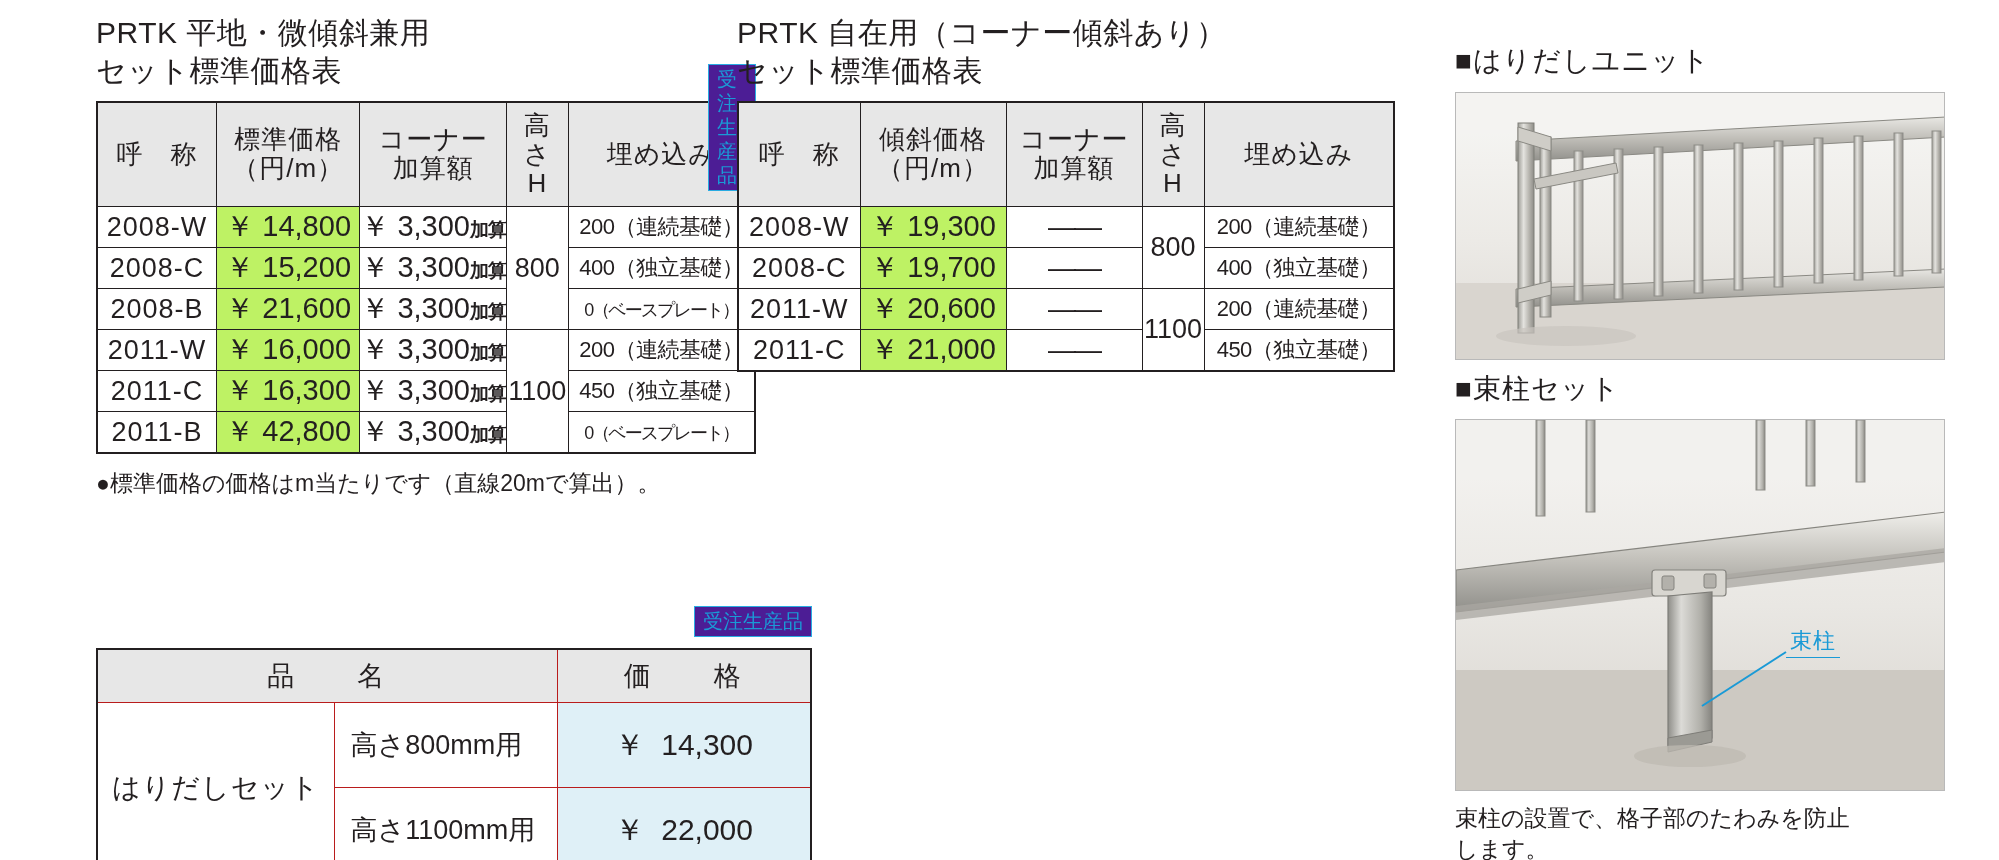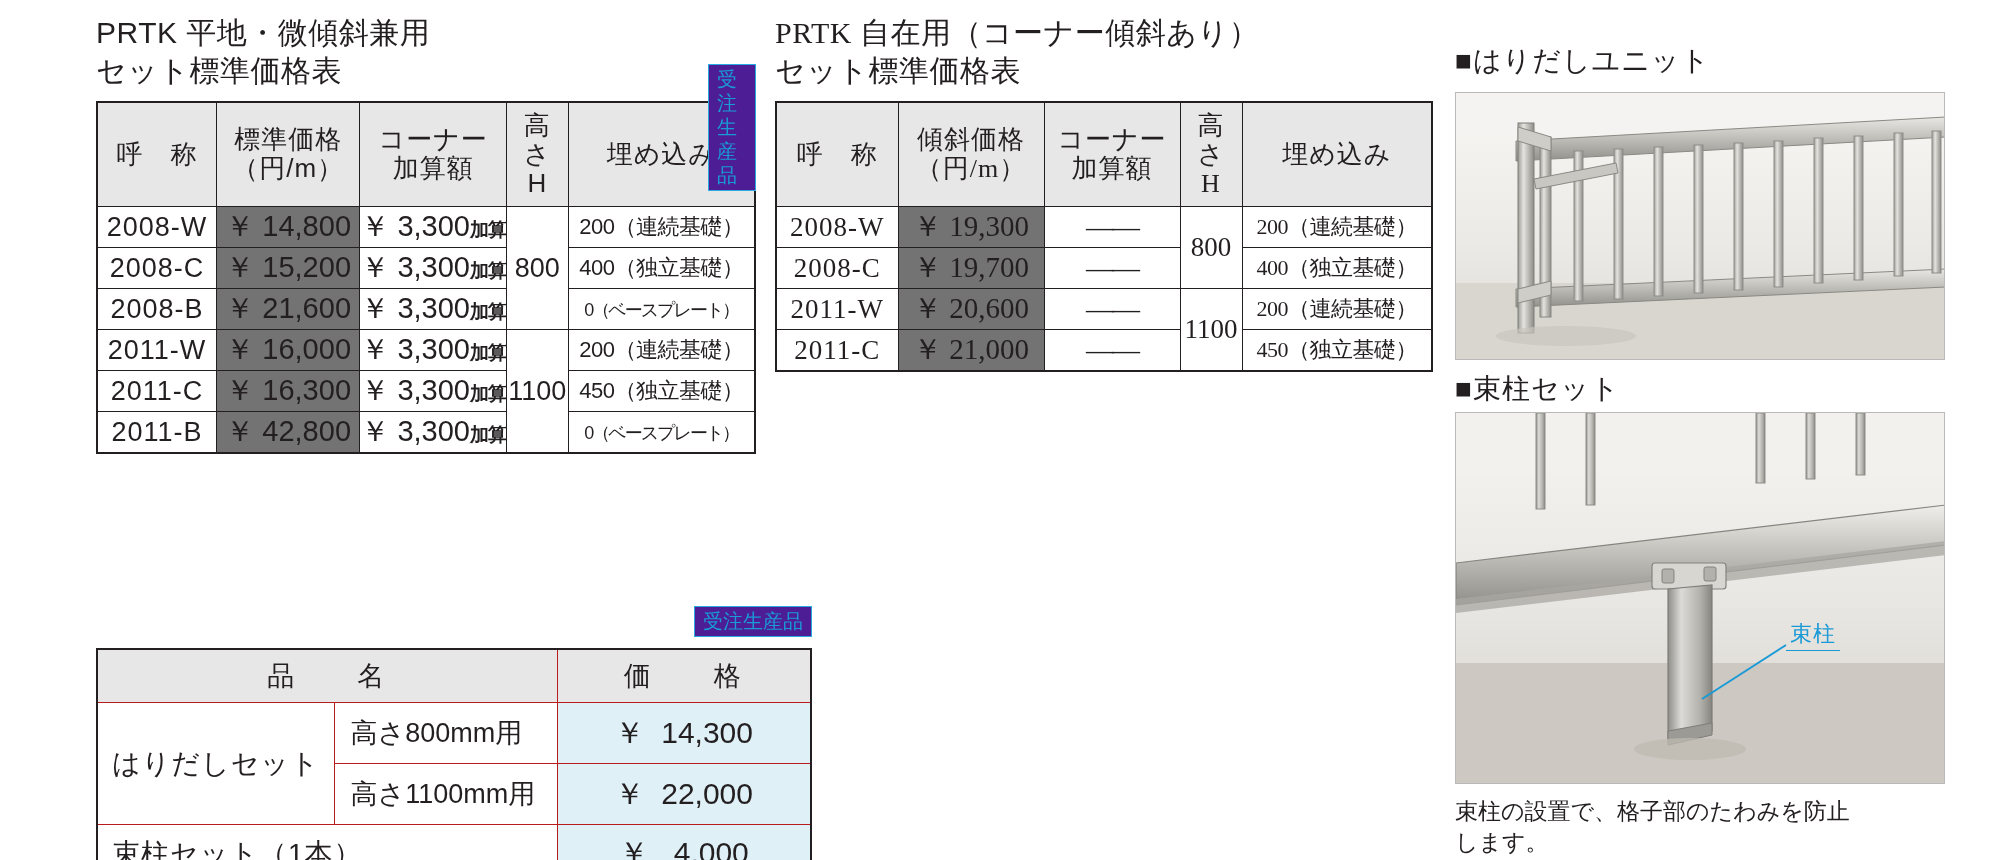--- a/index.html
+++ b/index.html
@@ -29,21 +29,21 @@
   .price-table thead th {
     background: #e7e7e7;
     font-size: 26px;
     line-height: 1.12;
     padding: 8px 6px;
     letter-spacing: 1px;
   }
   .price-table thead th .sub { display: block; }
 
   .yen-cell {
-    background: #737373;
+    background: #bef264;
     font-weight: bold;
     font-size: 29px;
     letter-spacing: 0px;
     padding: 6px 10px;
     white-space: nowrap;
   }
   .corner-cell {
     font-weight: bold;
     font-size: 29px;
     padding: 6px 8px;
@@ -83,21 +83,21 @@
     letter-spacing: 0px;
     line-height: 1.2;
   }
 
   
   .blk { position: absolute; }
 
   #table1-wrap { left: 96px; top: 14px; }
   #table1-wrap .badge-pos { position: absolute; left: 612px; top: 50px; }
 
-  #table2-wrap { left: 775px; top: 14px; font-family: Liberation Serif, serif; }
+  #table2-wrap { left: 737px; top: 14px; }
 
   .note {
     font-size: 23px;
     letter-spacing: 0px;
     white-space: nowrap;
   }
 
   
   .opt-label {
     display: inline-block;
@@ -117,21 +117,21 @@
   .opt-table thead th {
     background: #e7e7e7;
     font-size: 27px;
     letter-spacing: 3px;
     padding: 8px 6px;
   }
   .opt-name-main {
     font-size: 28px; font-weight: bold; padding: 6px 14px;
     text-align: left; letter-spacing: 1px; white-space: nowrap;
   }
-  .opt-sub { font-size: 27px; padding: 12px 16px; text-align: left; white-space: nowrap;}
+  .opt-sub { font-size: 27px; padding: 24px 16px; text-align: left; white-space: nowrap;}
   .opt-price {
     background: #dff0f7; font-size: 30px; font-weight: bold;
     text-align: center; padding: 8px 12px; white-space: pre;
   }
 
   
   .photo-title {
     font-size: 28px;
     letter-spacing: 1px;
     white-space: nowrap;
@@ -239,20 +239,21 @@
           <td class="name-cell">2011-B</td>
           <td class="yen-cell">￥ 42,800</td>
           <td class="corner-cell">
             <span>￥ 3,300</span><span class="suffix">加算</span>
           </td>
           <td class="embed-cell"><span class="small">0（ベースプレート）</span></td>
         </tr>
       </tbody>
     </table>
 
+    <div class="note" style="margin-top:14px;">●標準価格の価格はm当たりです（直線20mで算出）。</div>
   </div>
 
   <div class="blk" id="table2-wrap" style="width:660px;">
     <div class="sec-title">PRTK 自在用（コーナー傾斜あり）
 セット標準価格表</div>
 
     <table class="price-table" style="margin-top:10px;">
       <thead>
         <tr>
           <th style="width:122px;">
@@ -386,21 +387,21 @@
 
         <polygon points="78,86 160,70 162,80 80,96" fill="#c9c7c1" stroke="#8a8983" stroke-width="1"></polygon>
 
         <ellipse cx="110" cy="243" rx="70" ry="10" fill="#c9c5bf" opacity="0.7"></ellipse>
       </svg>
     </div>
   </div>
 
   <div class="blk" style="left:1455px; top:370px;">
     <div class="photo-title">■束柱セット</div>
-    <div class="photo-box" style="width:490px; height:372px; margin-top:4px;">
+    <div class="photo-box" style="width:490px; height:372px; margin-top:11px;">
       <svg width="490" height="372" viewBox="0 0 490 372">
         <defs>
           <linearGradient id="bgg2" x1="0" y1="0" x2="0" y2="1">
             <stop offset="0" stop-color="#f6f5f3"></stop>
             <stop offset="0.5" stop-color="#e9e7e3"></stop>
             <stop offset="1" stop-color="#d6d2cc"></stop>
           </linearGradient>
           <linearGradient id="railg" x1="0" y1="0" x2="0" y2="1">
             <stop offset="0" stop-color="#efeeea"></stop>
             <stop offset="0.45" stop-color="#c5c3bd"></stop>

